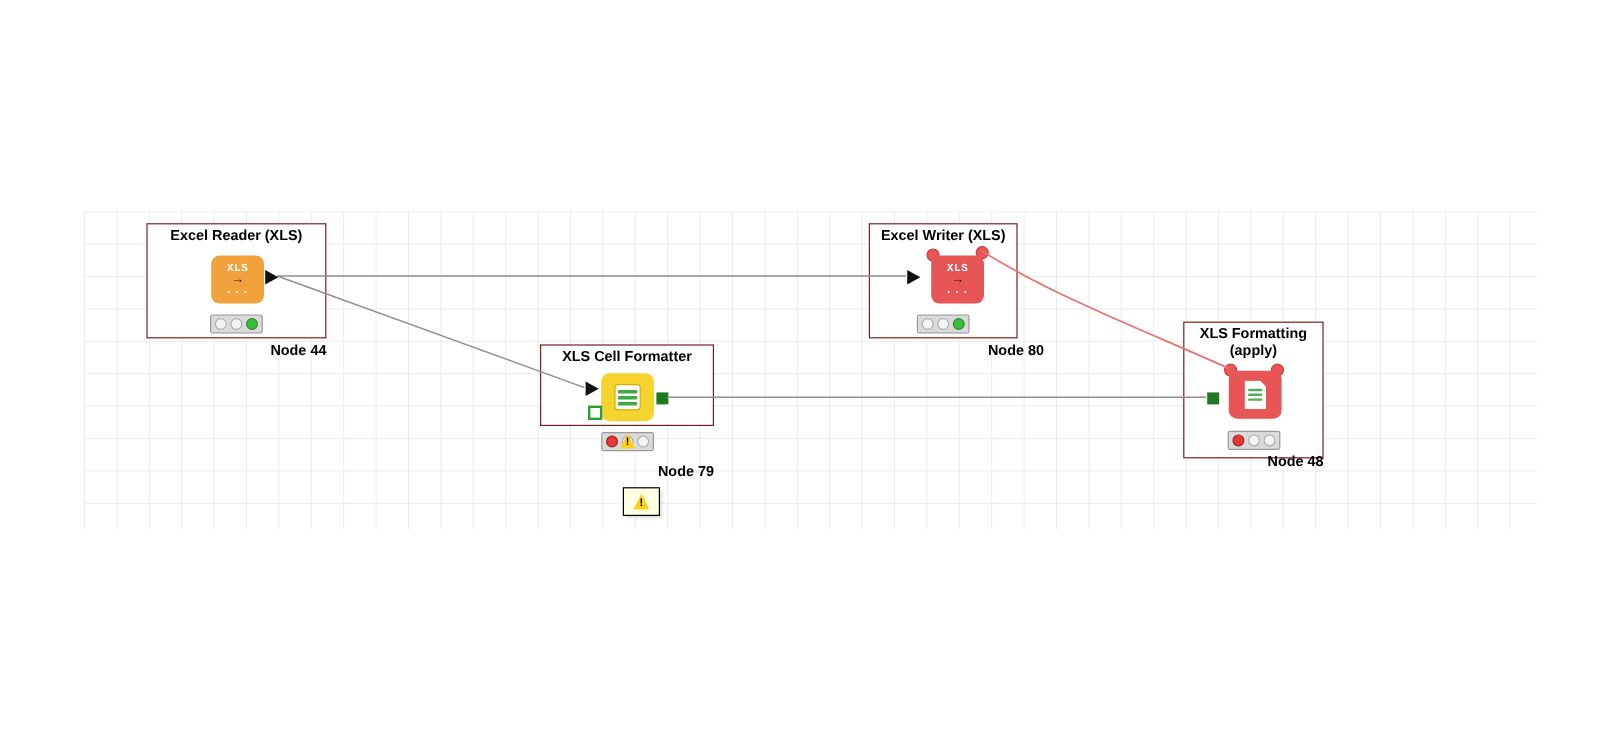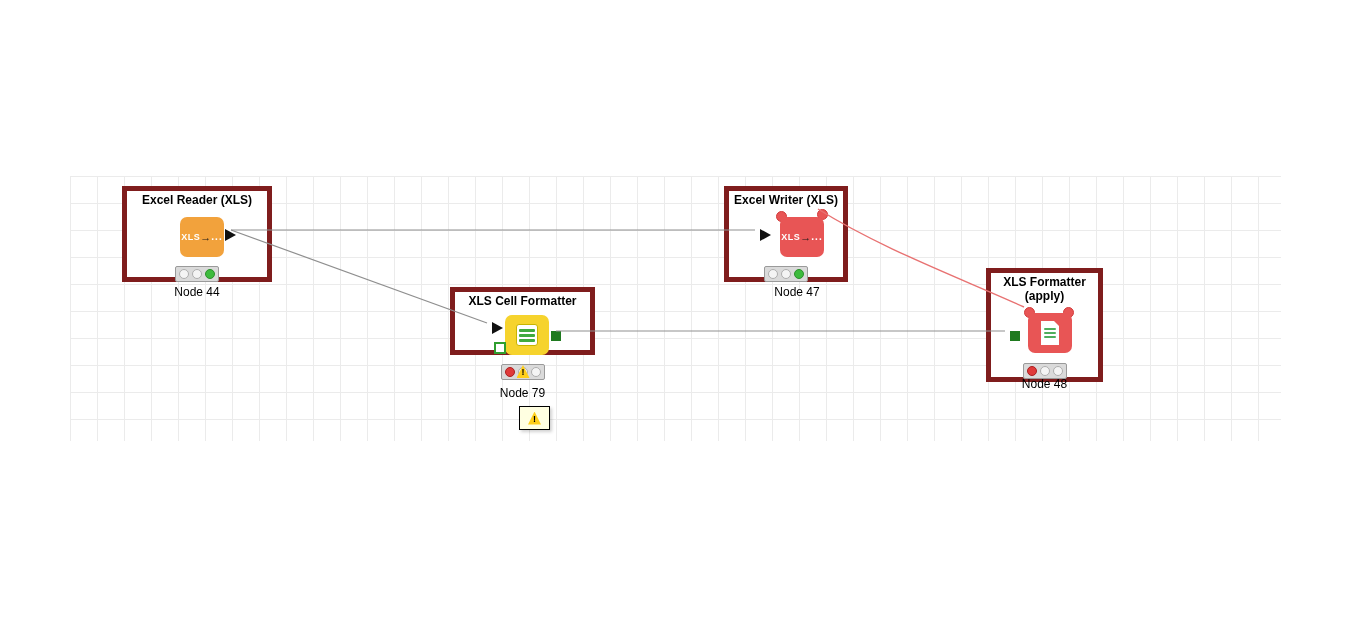--- a/index.html
+++ b/index.html
@@ -2,24 +2,24 @@
 <html><head>
 <meta charset="utf-8">
 <style>
   html,body{margin:0;padding:0;background:#fff;}
   .stage{position:relative;width:1350px;height:629px;background:#ffffff;overflow:hidden;
          font-family:"Liberation Sans", sans-serif;color:#000;}
   .grid{position:absolute;left:70px;top:176px;width:1211px;height:265px;background-color:#fff;
         background-image:linear-gradient(to right,#ebebeb 1px,transparent 1px),
                          linear-gradient(to bottom,#ebebeb 1px,transparent 1px);
         background-size:27px 27px;}
-  .node{position:absolute;background:#fff;border:5px solid #7f1d1d;box-sizing:border-box;}
+  .node{position:absolute;background:#fff;border:1px solid #7f1d1d;box-sizing:border-box;}
   .ntitle{font-size:12px;font-weight:bold;text-align:center;padding-top:2px;line-height:14px;white-space:nowrap;}
-  .nicon{position:absolute;width:44px;height:40px;border-radius:7px;display:flex;flex-direction:row;
-         align-items:center;justify-content:center;}
+  .nicon{position:absolute;width:44px;height:40px;border-radius:7px;display:flex;flex-direction:column;
+         align-items:center;justify-content:center;font-family:Liberation Mono, monospace;}
   .ic-reader{background:#f2a23c;}
   .ic-writer{background:#e85555;}
   .ic-cellfmt{background:#f6d32d;}
   .ic-apply{background:#e85555;}
   .xls-label{color:#fff;font-size:9px;font-weight:bold;line-height:10px;letter-spacing:.5px;}
   .ic-arrow{color:#1a1a1a;font-size:11px;line-height:10px;font-weight:bold;}
   .ic-dots{color:#fff;font-size:10px;font-weight:bold;line-height:8px;letter-spacing:1px;}
   .list-glyph{width:22px;height:22px;background:#fff;border-radius:3px;border:1px solid #c8b400;
               display:flex;flex-direction:column;justify-content:center;gap:2px;padding:2px;box-sizing:border-box;}
   .list-glyph i{display:block;height:3px;background:#3faa3f;border-radius:1px;}
@@ -32,21 +32,21 @@
   .sq{position:absolute;width:10px;height:10px;background:#1f7a1f;}
   .sq.optional{width:8px;height:8px;background:#fff;border:2px solid #2f9e2f;box-sizing:content-box;}
   .traffic{position:absolute;left:50%;transform:translateX(-50%);height:14px;background:#dadada;
            border:1px solid #9a9a9a;border-radius:2px;display:flex;align-items:center;gap:3px;padding:0 3px;}
   .dot{width:10px;height:10px;border-radius:50%;background:#f4f4f4;border:1px solid #aeaeae;box-sizing:border-box;}
   .dot.green{background:#3dbb3d;border-color:#2d8f2d;}
   .dot.red{background:#e03a3a;border-color:#aa2020;}
   .warn-tri{position:absolute;width:13px;height:13px;background:#ffcf1a;
             clip-path:polygon(50% 0,100% 100%,0 100%);text-align:center;
             font-size:9px;font-weight:bold;color:#000;line-height:15px;}
-  .ncaption{position:absolute;font-size:12px;font-weight:normal;text-align:center;}
+  .ncaption{position:absolute;font-size:12px;font-weight:bold;text-align:right;}
   .wires{position:absolute;left:0;top:0;pointer-events:none;}
   .tooltip{position:absolute;left:519px;top:406px;height:22px;background:#ffffe1;border:1px solid #000;
            display:flex;align-items:center;gap:6px;padding:0 8px;font-size:12.5px;white-space:nowrap;
            box-shadow:2px 2px 3px rgba(0,0,0,0.18);}
   .tooltip .warn-tri{position:static;flex:0 0 auto;}
 </style>
 </head>
 <body>
 
 <div class="stage">
@@ -77,21 +77,21 @@
       <span class="ic-arrow">→</span>
       <span class="ic-dots">...</span>
     </div>
     <span class="tri" style="left:31px;top:38px"></span>
     <div class="traffic" style="top:75px">
       <span class="dot"></span>
       <span class="dot"></span>
       <span class="dot green"></span>
     </div>
   </div>
-  <div class="ncaption" style="left:724px;top:285px;width:146px">Node 47</div>
+  <div class="ncaption" style="left:724px;top:285px;width:146px">Node 80</div>
 
   <div class="node" style="left:450px;top:287px;width:145px;height:68px">
     <div class="ntitle">XLS Cell Formatter</div>
     <div class="nicon ic-cellfmt" style="left:50px;top:23px">
       <span class="list-glyph">
           <i></i>
           <i></i>
           <i></i>
         </span>
     </div>
@@ -101,21 +101,21 @@
     <div class="traffic" style="top:72px;position:absolute">
       <span class="dot red"></span>
       <span class="dot"></span>
       <span class="dot"></span>
       <span class="warn-tri" style="left:15px;top:0">!</span>
     </div>
   </div>
   <div class="ncaption" style="left:450px;top:386px;width:145px">Node 79</div>
 
   <div class="node" style="left:986px;top:268px;width:117px;height:114px">
-    <div class="ntitle">XLS Formatter</div>
+    <div class="ntitle">XLS Formatting</div>
     <div class="ntitle" style="padding-top:0">(apply)</div>
     <span class="ear" style="left:33px;top:34px"></span>
     <span class="ear" style="left:72px;top:34px"></span>
     <div class="nicon ic-apply" style="left:37px;top:40px">
       <span class="doc-glyph">
           <i></i>
           <i></i>
           <i></i>
         </span>
     </div>

